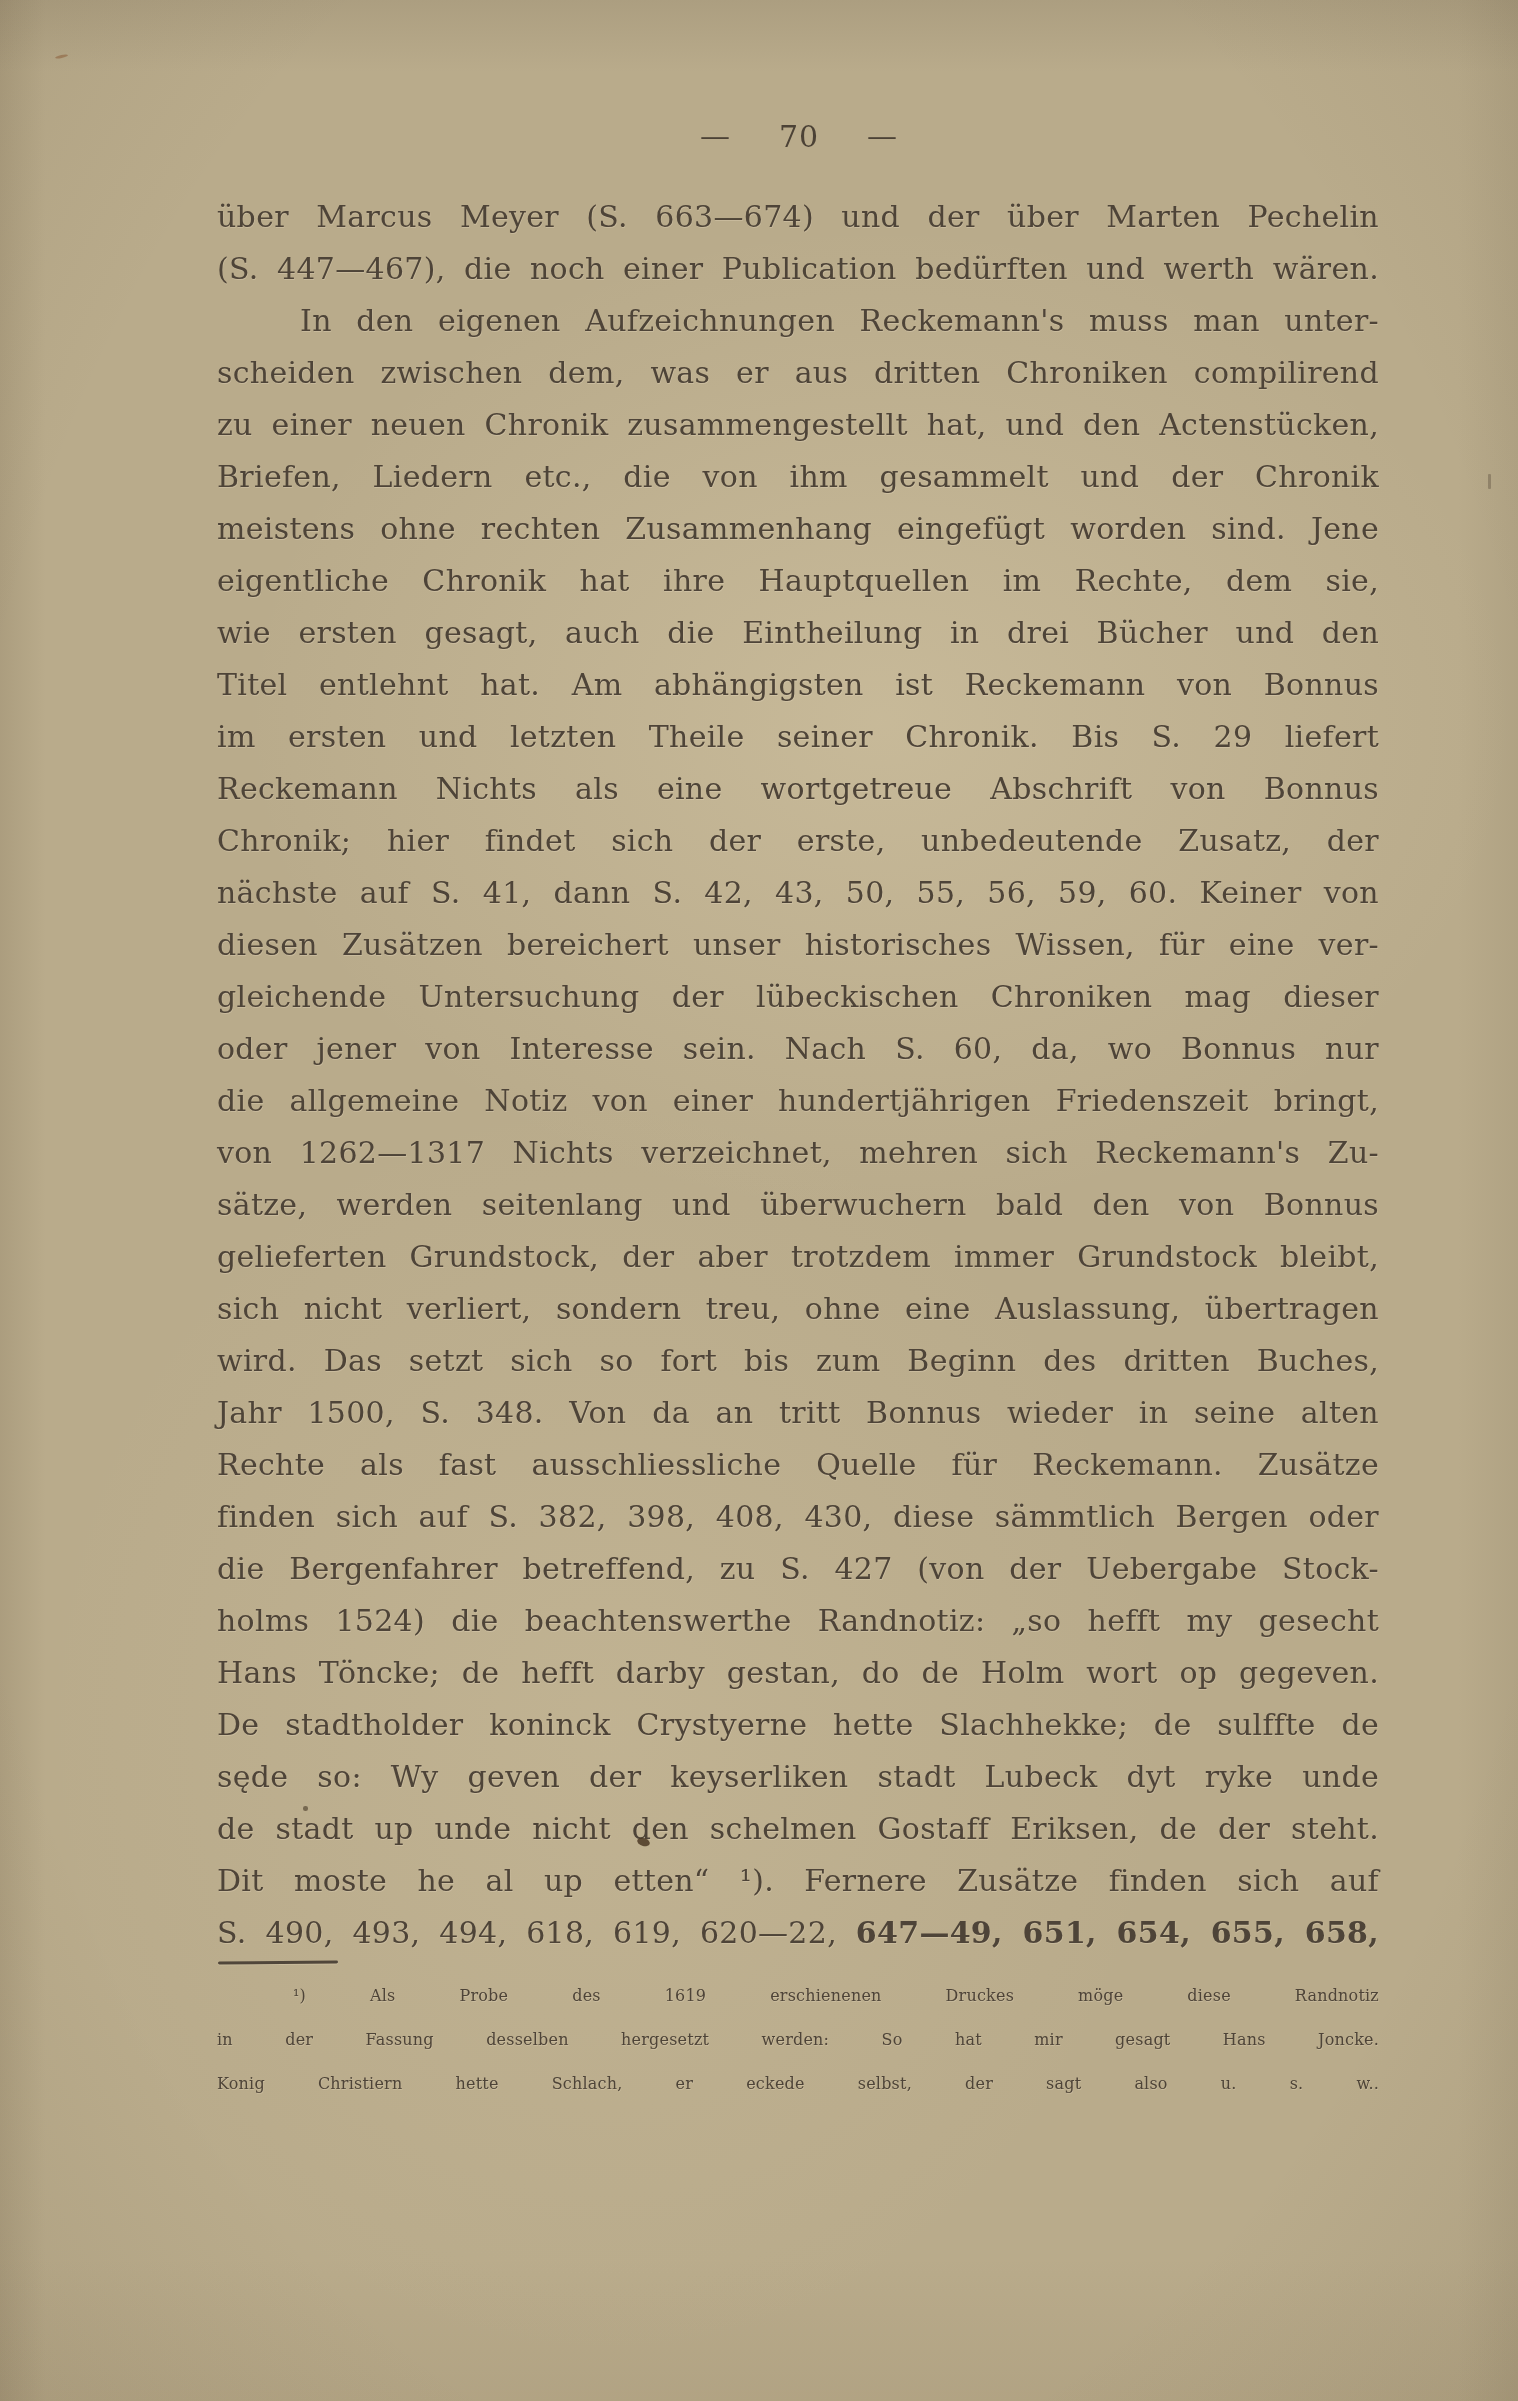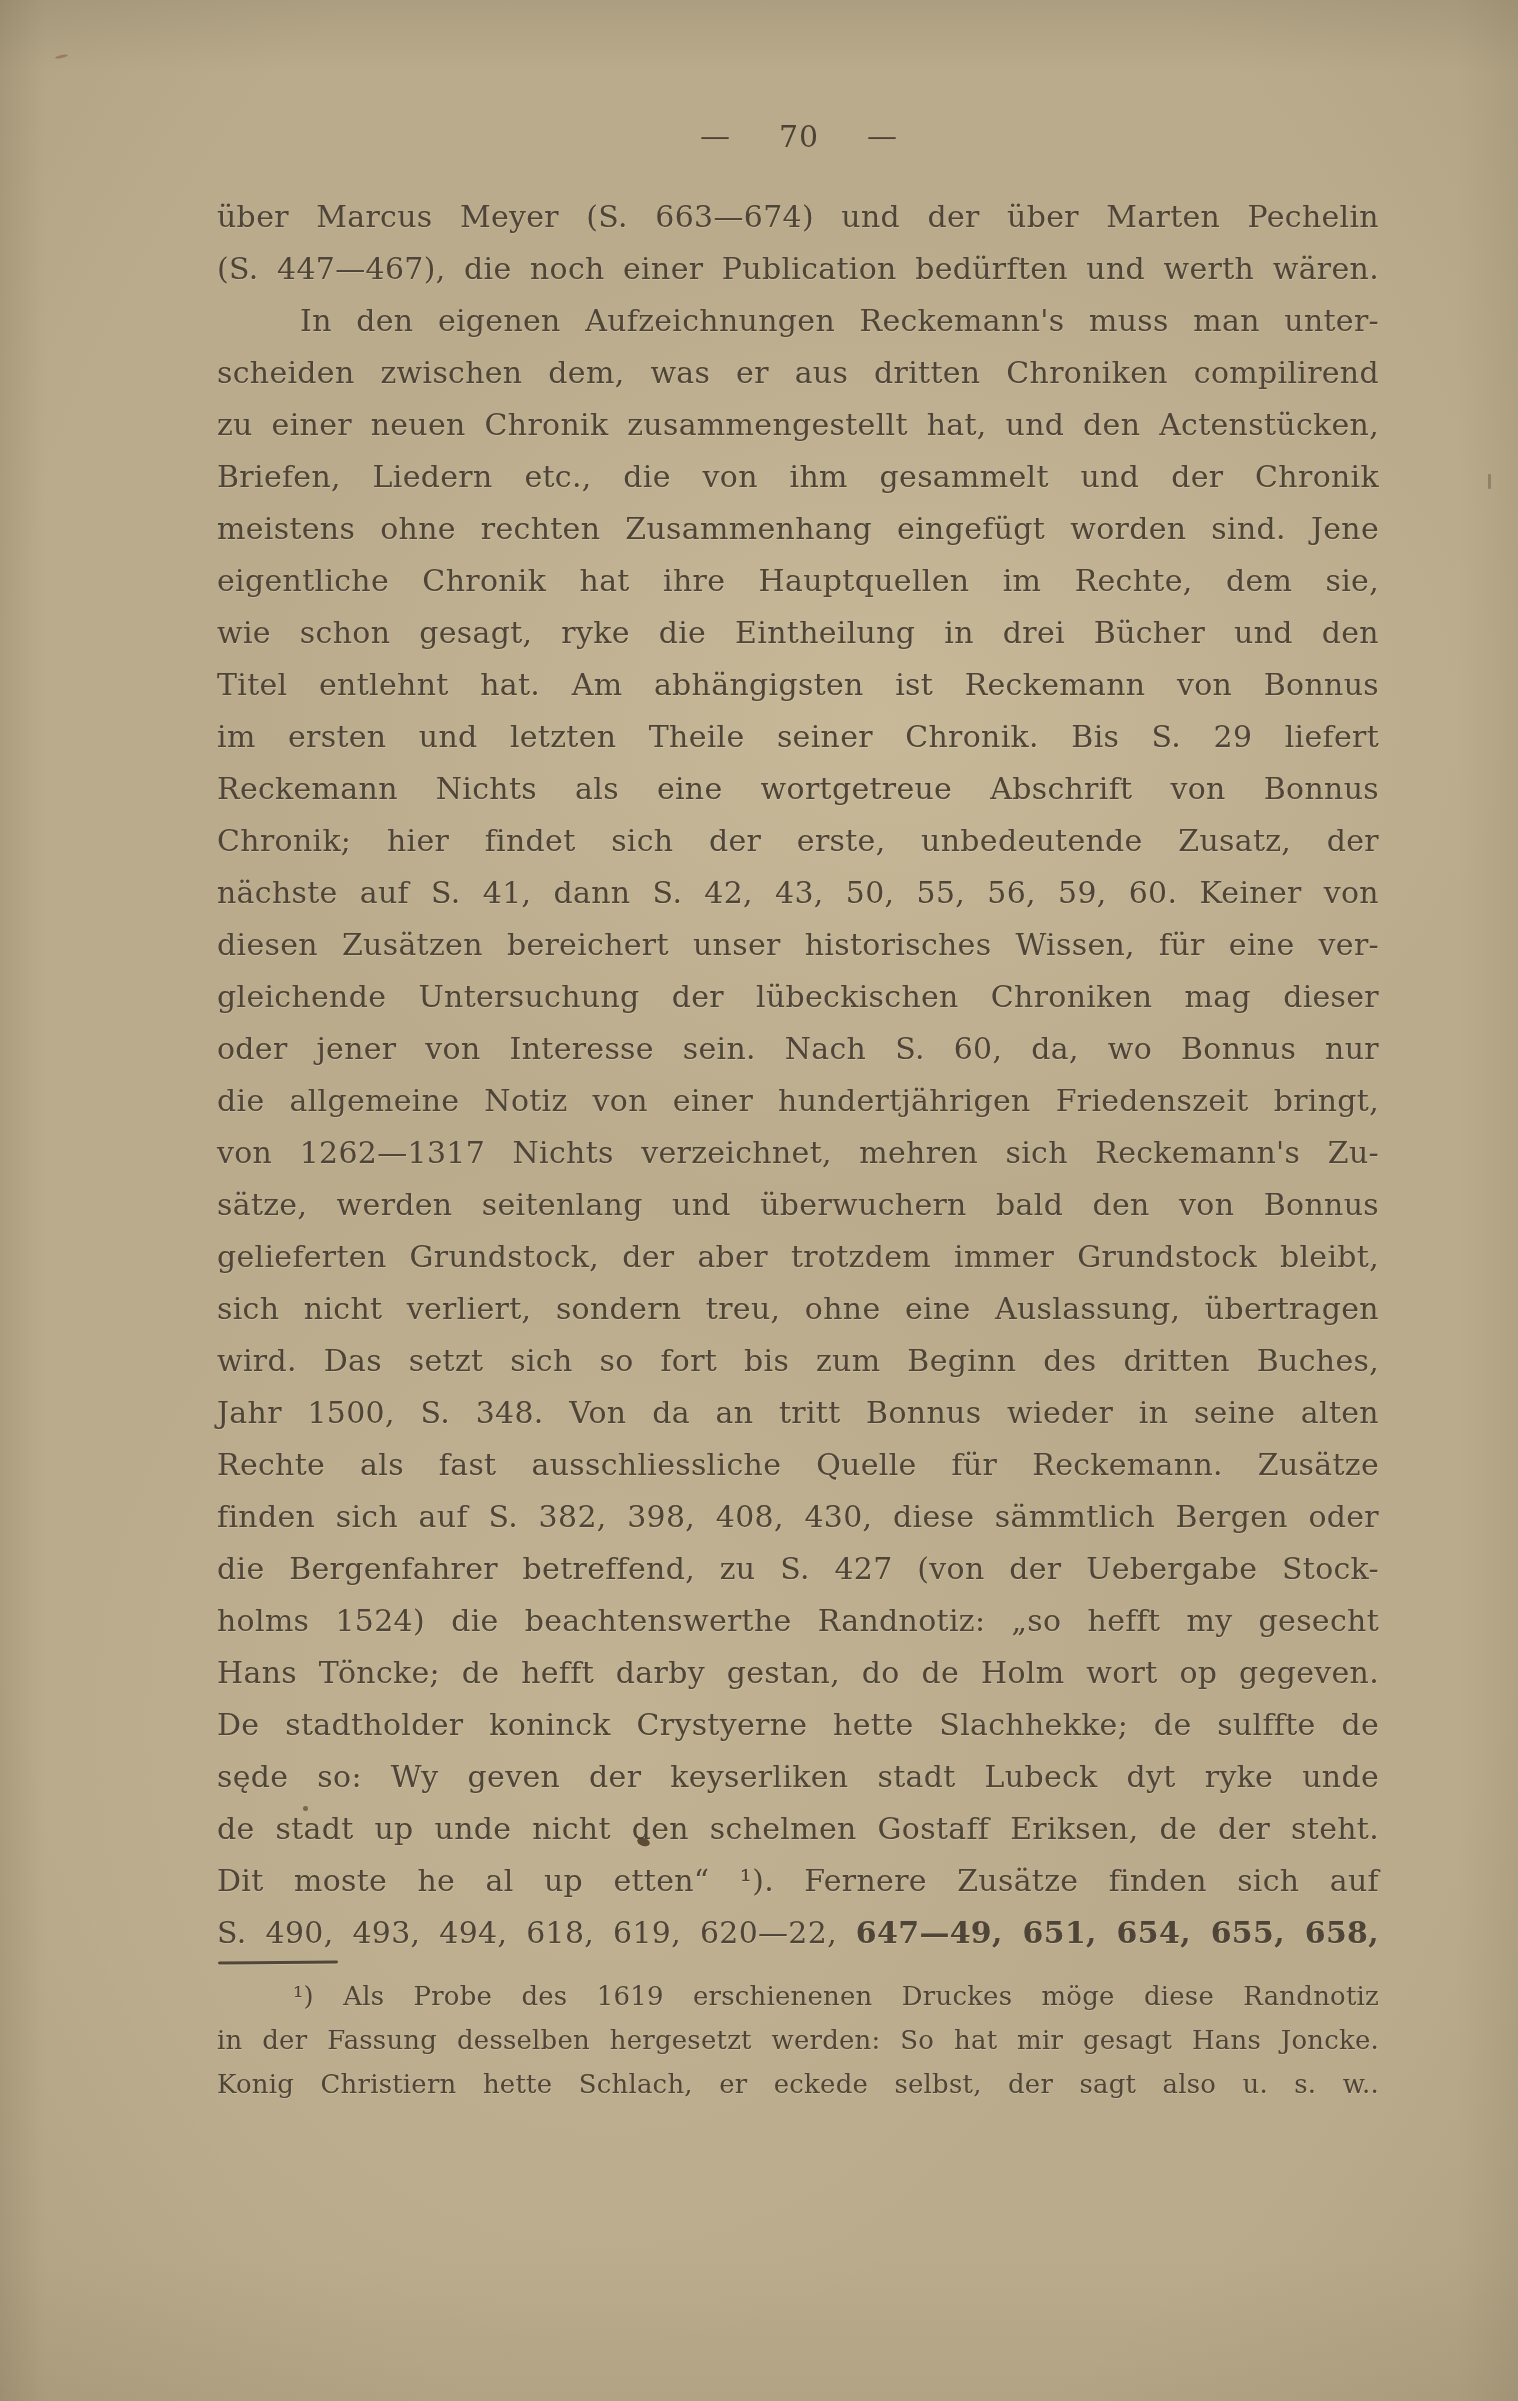--- a/index.html
+++ b/index.html
@@ -62,21 +62,21 @@
     background: #50463a;
     transform: rotate(-0.4deg);
     border-radius: 1.5px;
     box-shadow: 0 1px 0 rgba(240,228,200,0.25);
   }
 
   .footnote {
     position: absolute;
     left: 217px; top: 1974px;
     width: 1162px;
-    font-size: 26px;
+    font-size: 16px;
     letter-spacing: 0.2px;
   }
   .footnote .line {
     height: 44px; line-height: 44px;
     text-align: justify;
     text-align-last: justify;
     text-shadow: 0.5px 0.5px 0 rgba(240,228,200,0.28);
   }
   .footnote .line.indent { text-indent: 76px; }
 
@@ -99,21 +99,21 @@
 
   <div class="body-text">
       <div class="line">über Marcus Meyer (S. 663—674) und der über Marten Pechelin</div>
       <div class="line">(S. 447—467), die noch einer Publication bedürften und werth wären.</div>
       <div class="line indent">In den eigenen Aufzeichnungen Reckemann's muss man unter-</div>
       <div class="line">scheiden zwischen dem, was er aus dritten Chroniken compilirend</div>
       <div class="line">zu einer neuen Chronik zusammengestellt hat, und den Actenstücken,</div>
       <div class="line">Briefen, Liedern etc., die von ihm gesammelt und der Chronik</div>
       <div class="line">meistens ohne rechten Zusammenhang eingefügt worden sind. Jene</div>
       <div class="line">eigentliche Chronik hat ihre Hauptquellen im Rechte, dem sie,</div>
-      <div class="line">wie schon gesagt, ryke die Eintheilung in drei Bücher und den</div>
+      <div class="line">wie ersten gesagt, auch die Eintheilung in drei Bücher und den</div>
       <div class="line">Titel entlehnt hat. Am abhängigsten ist Reckemann von Bonnus</div>
       <div class="line">im ersten und letzten Theile seiner Chronik. Bis S. 29 liefert</div>
       <div class="line">Reckemann Nichts als eine wortgetreue Abschrift von Bonnus</div>
       <div class="line">Chronik; hier findet sich der erste, unbedeutende Zusatz, der</div>
       <div class="line">nächste auf S. 41, dann S. 42, 43, 50, 55, 56, 59, 60. Keiner von</div>
       <div class="line">diesen Zusätzen bereichert unser historisches Wissen, für eine ver-</div>
       <div class="line">gleichende Untersuchung der lübeckischen Chroniken mag dieser</div>
       <div class="line">oder jener von Interesse sein. Nach S. 60, da, wo Bonnus nur</div>
       <div class="line">die allgemeine Notiz von einer hundertjährigen Friedenszeit bringt,</div>
       <div class="line">von 1262—1317 Nichts verzeichnet, mehren sich Reckemann's Zu-</div>

